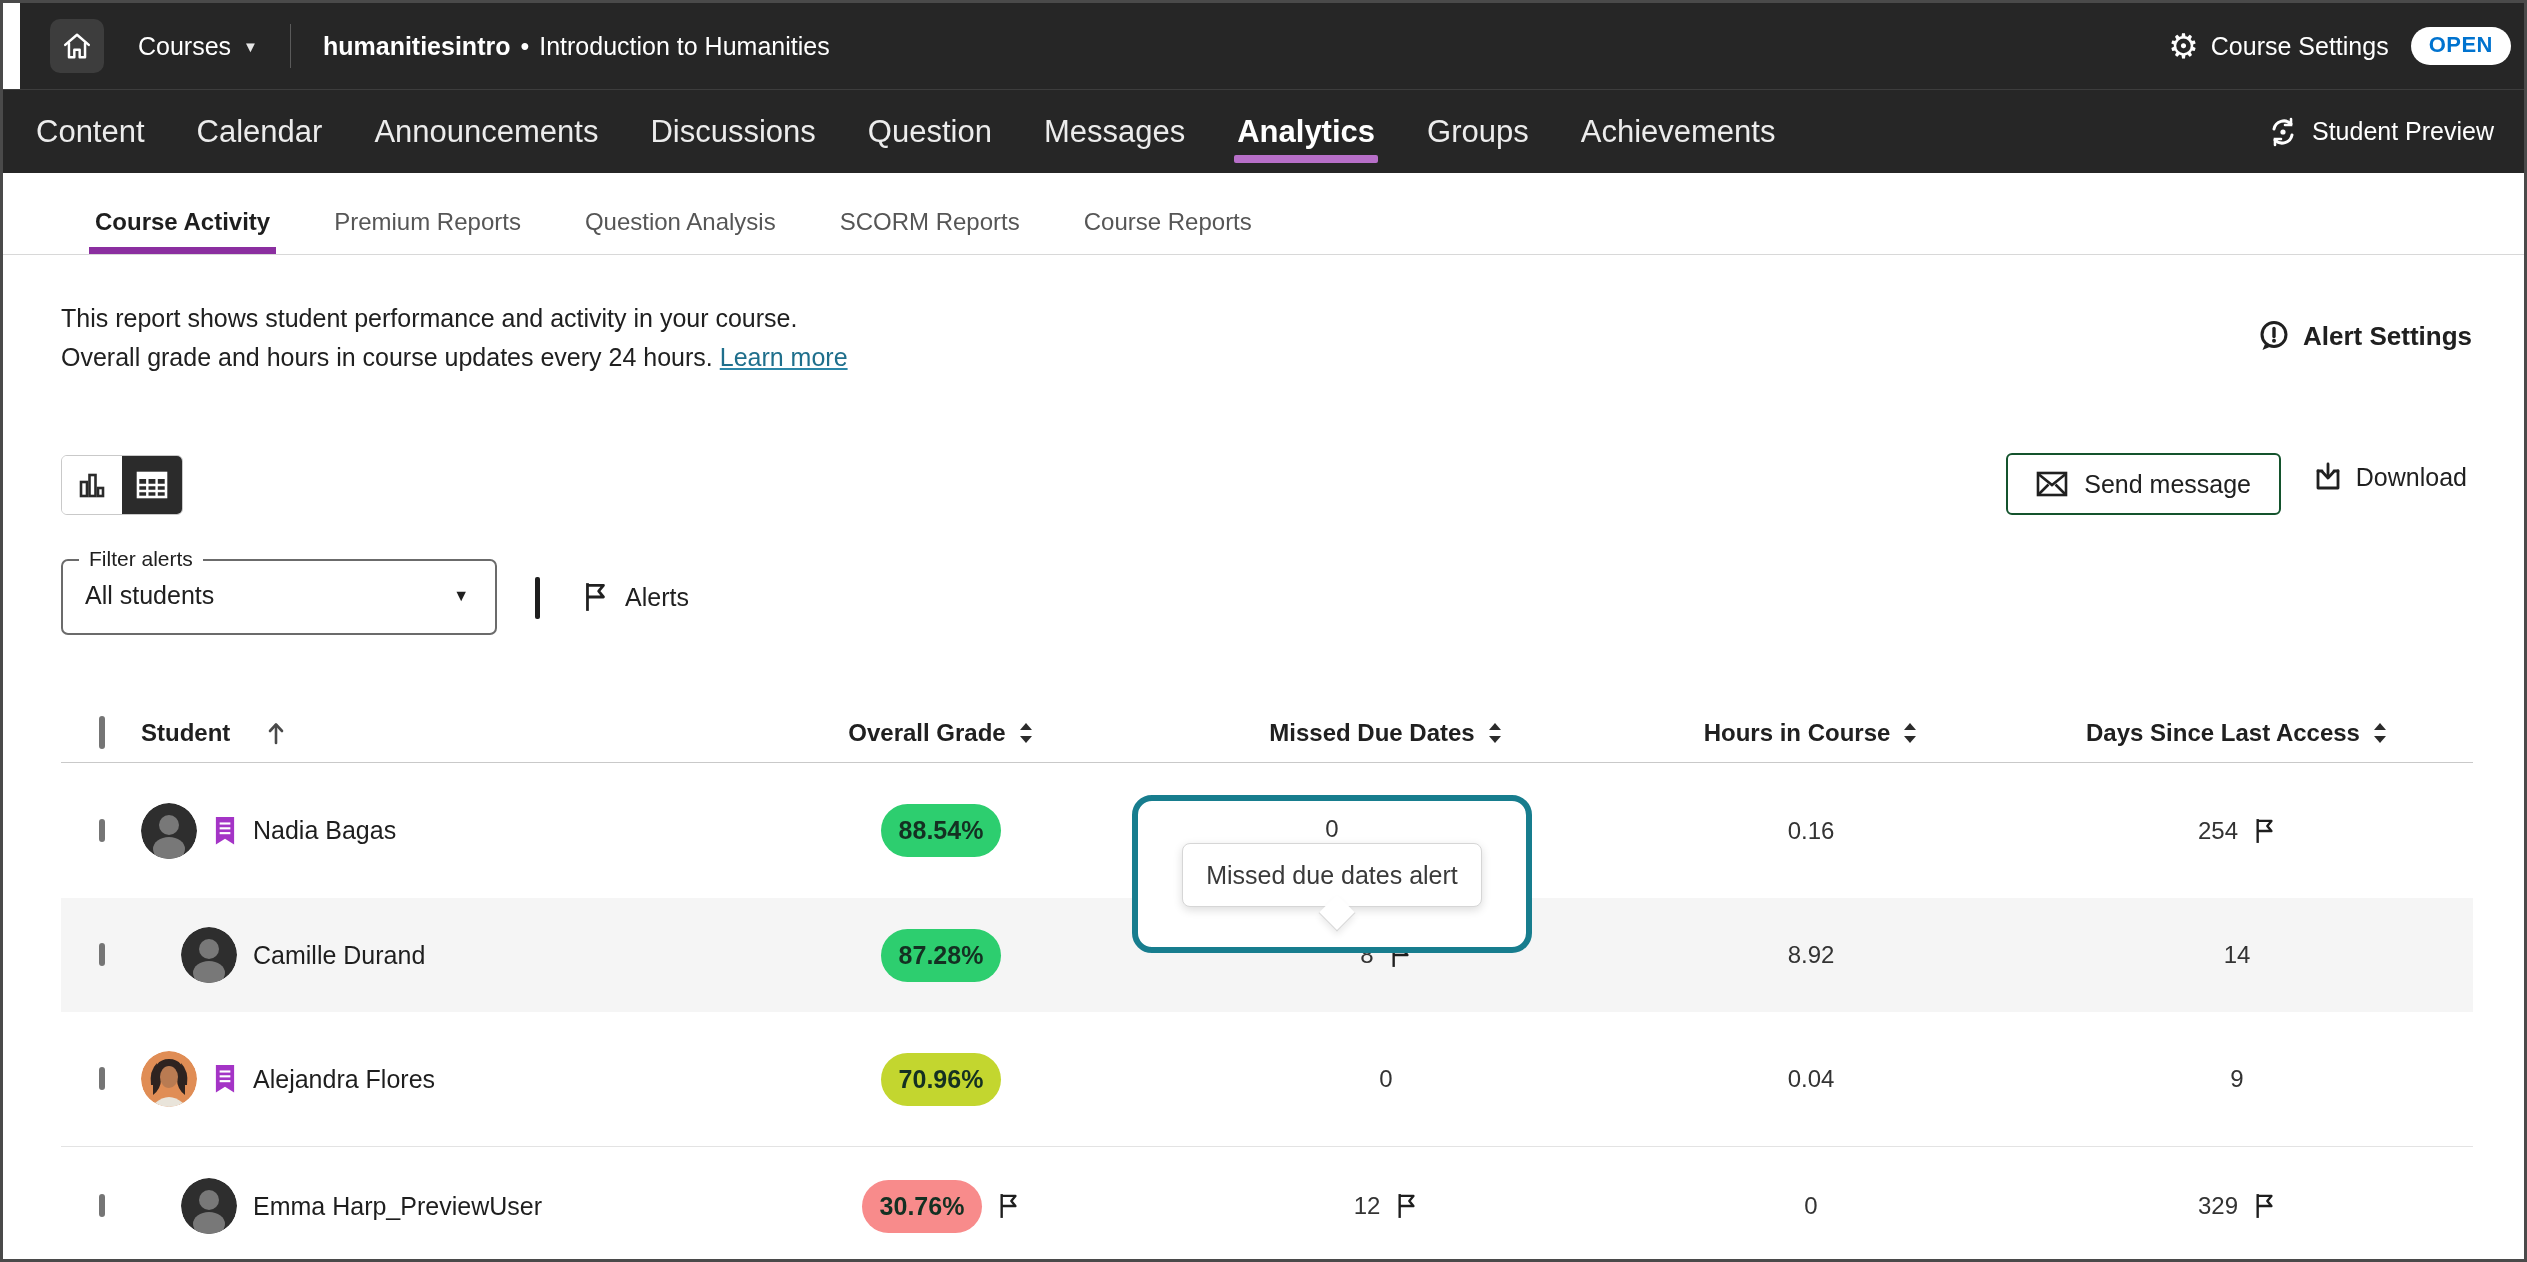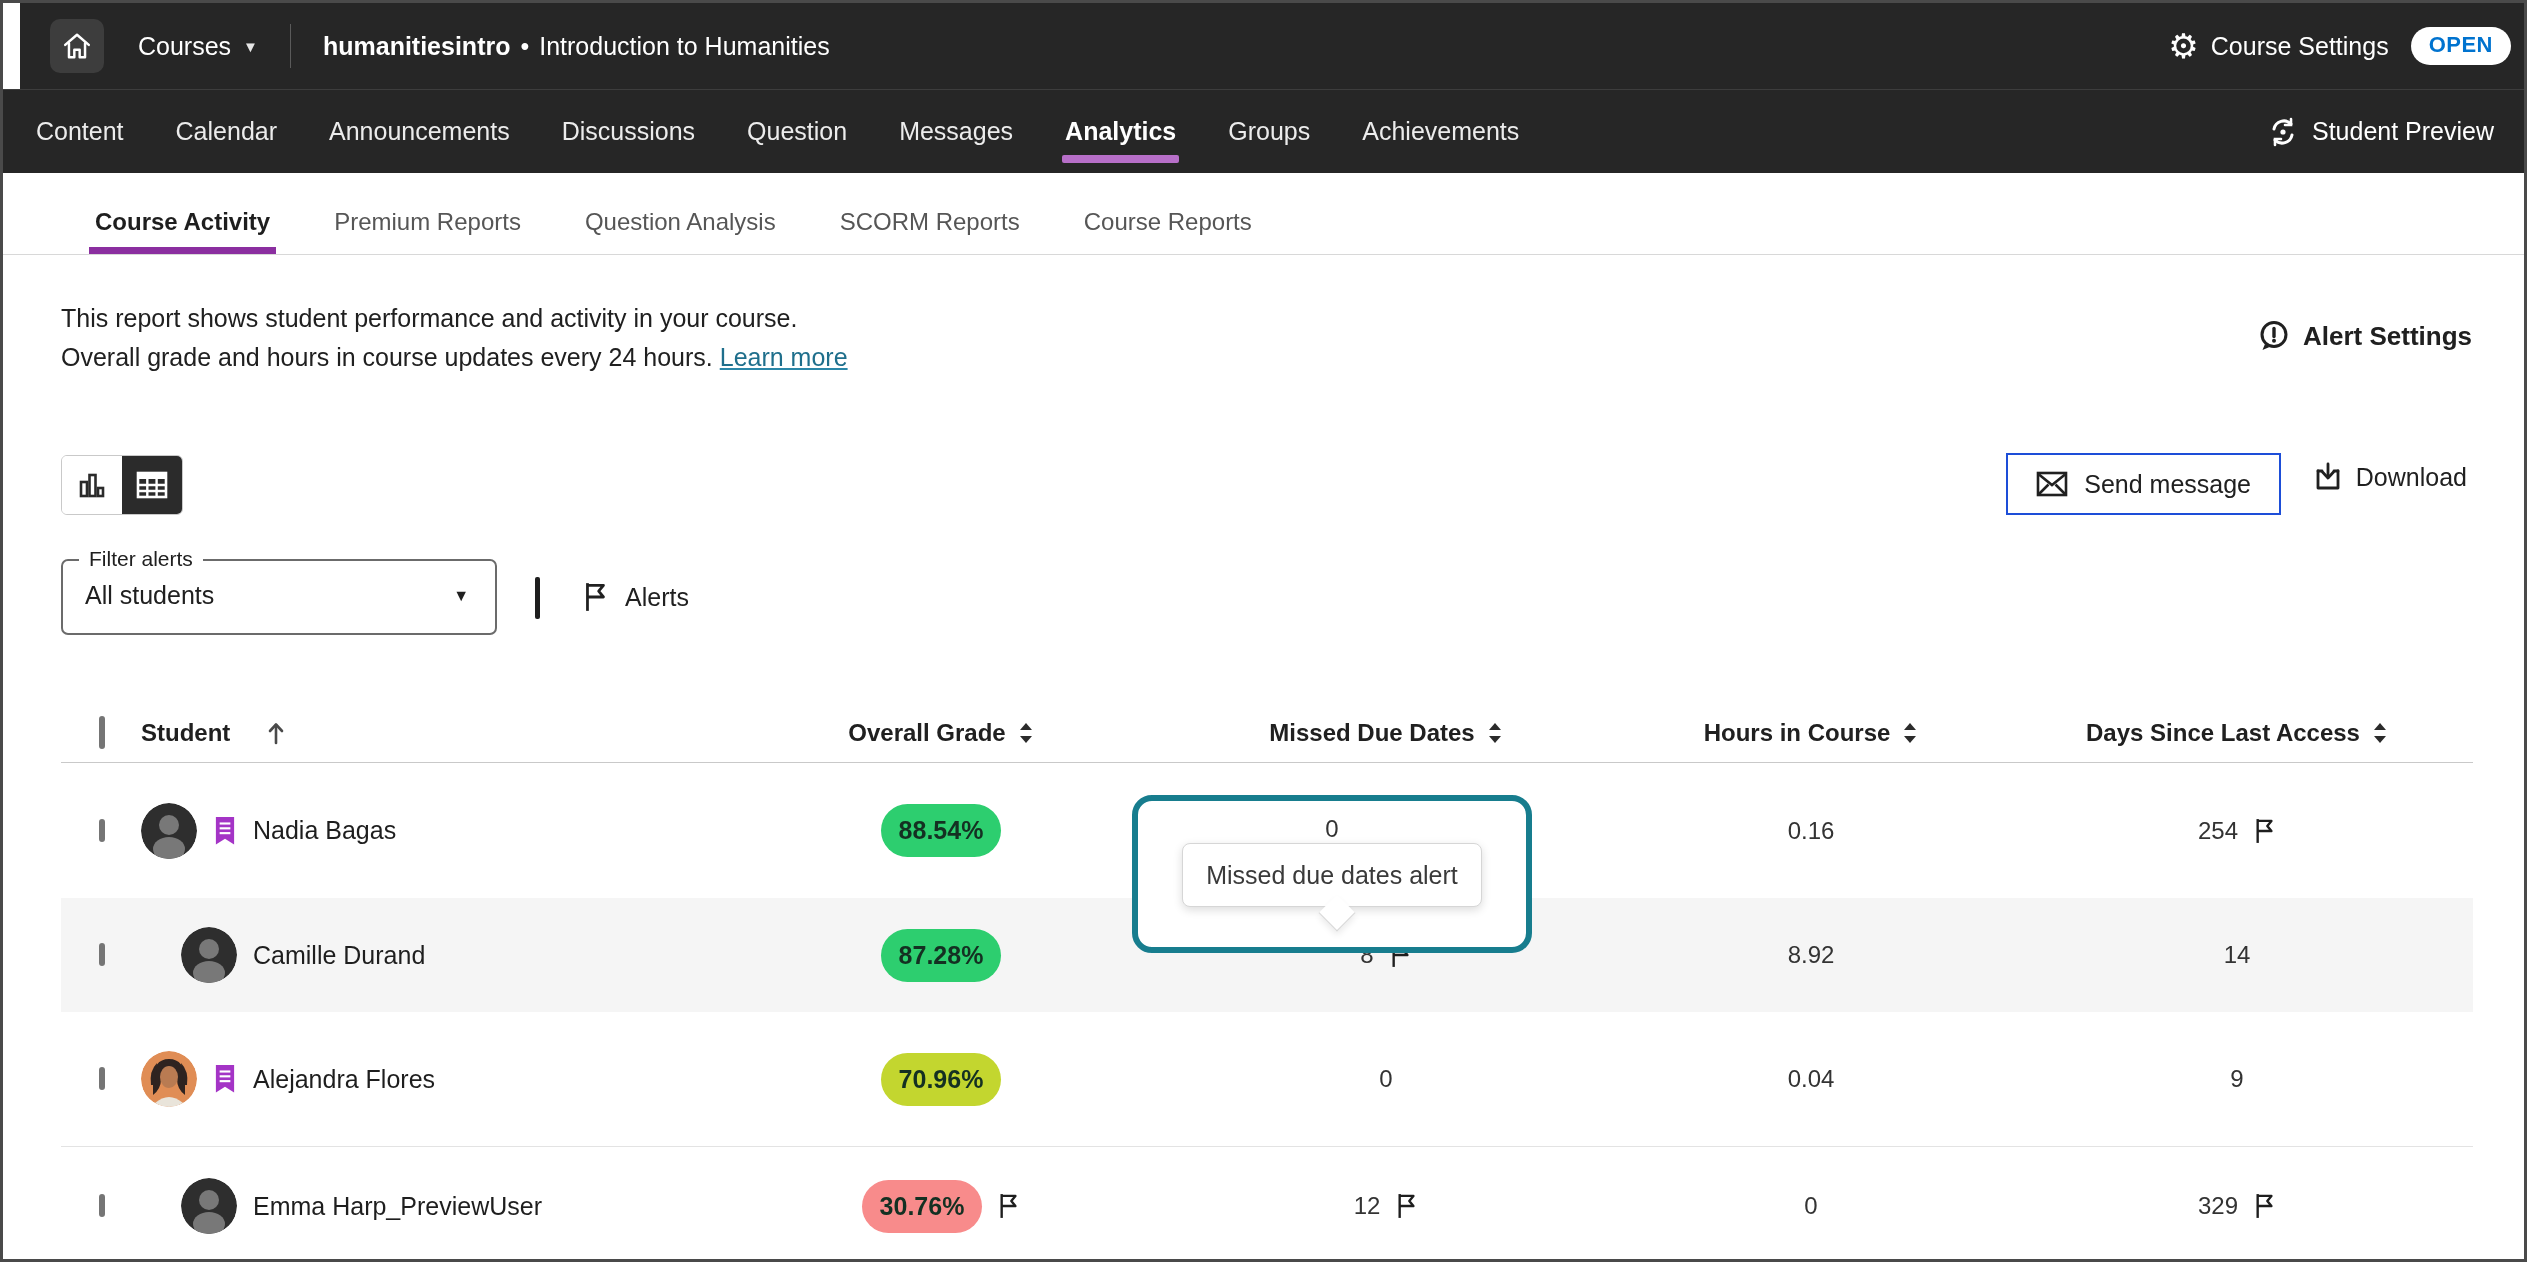--- a/index.html
+++ b/index.html
@@ -36,21 +36,21 @@
   }
 
   
   .navbar {
     position:absolute; left:0; top:86px; width:100%; height:84px;
     background:#262626; border-top:1px solid #3d3d3d;
     display:flex; align-items:stretch; padding:0 30px;
   }
   .nav-tab {
     display:flex; align-items:center; padding:0 3px; margin-right:46px;
-    color:#ececec; font-size:25px; cursor:pointer; position:relative;
+    color:#ececec; font-size:31px; cursor:pointer; position:relative;
   }
   .nav-tab.active { color:#fff; font-weight:700; }
   .nav-tab.active::after {
     content:""; position:absolute; left:0; right:0; bottom:10px; height:8px;
     border-radius:2px; background:var(--nav-accent,#b76fc8);
   }
   .navbar-right { margin-left:auto; display:flex; align-items:center; gap:13px; color:#fff; font-size:25px; cursor:pointer; }
 
   
   .subnav {
@@ -75,21 +75,21 @@
     position:absolute; right:52px; top:316px; display:flex; align-items:center; gap:12px;
     font-size:26px; font-weight:700; color:#202020; cursor:pointer;
   }
 
   
   .view-toggle { position:absolute; left:58px; top:452px; display:flex; border:1px solid #c9c9c9; border-radius:6px; overflow:hidden; }
   .toggle-seg { width:60px; height:58px; display:flex; align-items:center; justify-content:center; cursor:pointer; background:#fff; }
   .toggle-seg.active { background:#2b2b2b; }
   .send-message-btn {
     position:absolute; right:243px; top:450px; height:62px; padding:0 28px;
-    border:2px solid #1d4ed8; border-radius:0; background:#fff;
+    border:2px solid #14532d; border-radius:6px; background:#fff;
     display:flex; align-items:center; gap:16px; font-size:25px; color:#202020; cursor:pointer;
   }
   .download-btn {
     position:absolute; right:57px; top:458px; display:flex; align-items:center; gap:12px;
     font-size:25px; color:#202020; cursor:pointer; background:none; border:none;
   }
 
   
   .filter-field {
     position:absolute; left:58px; top:556px; width:436px; height:76px;

